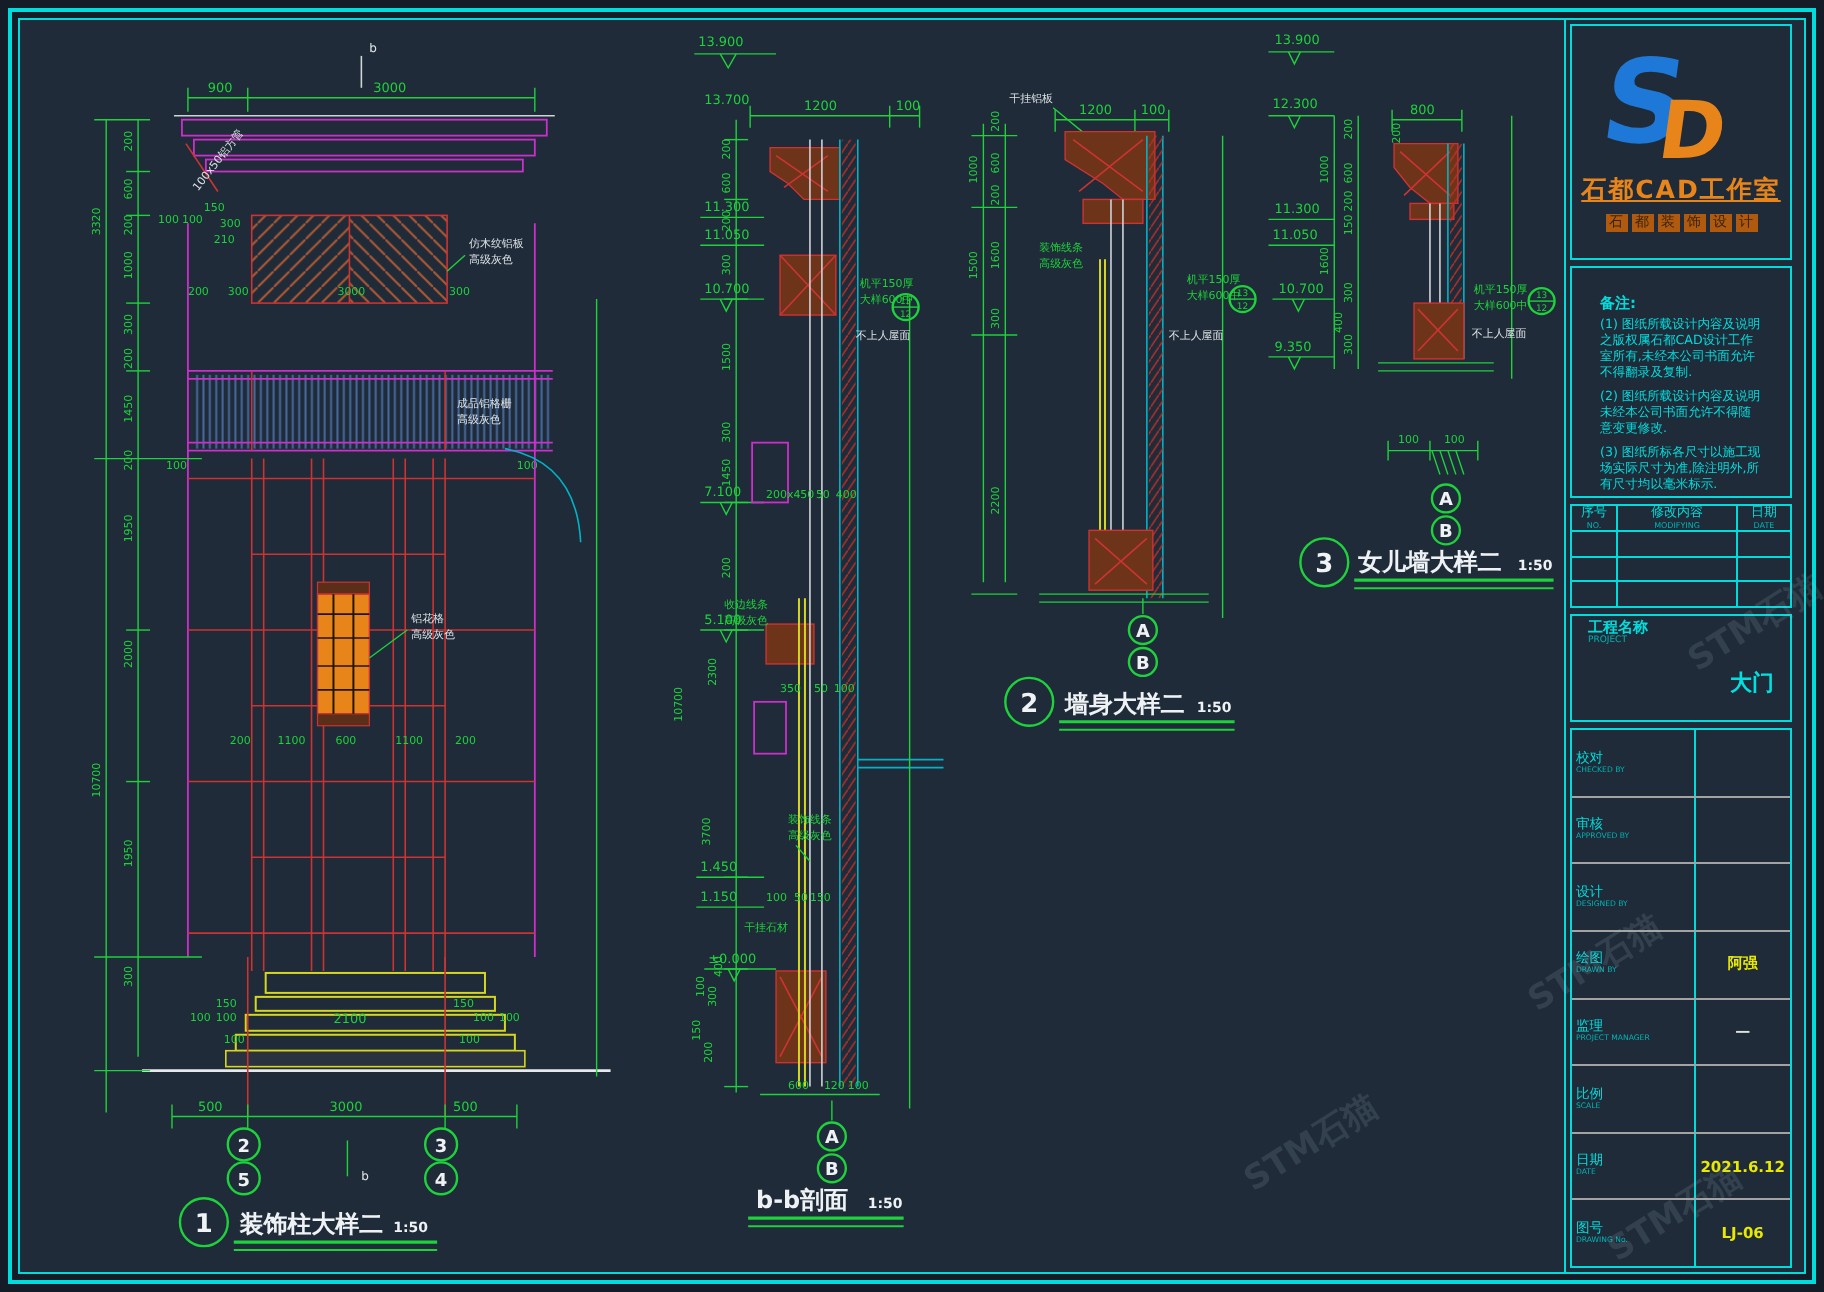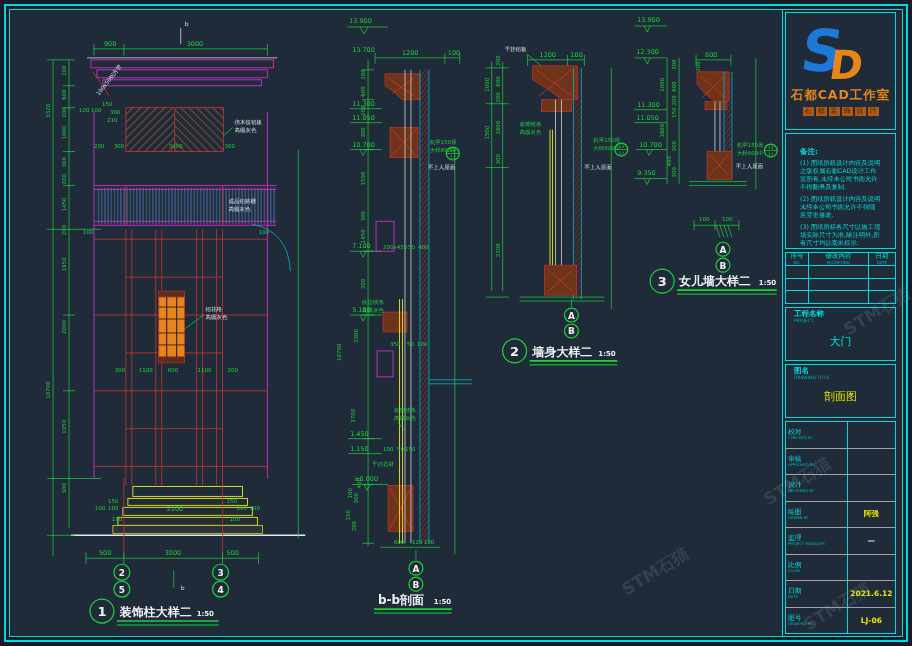--- a/index.html
+++ b/index.html
@@ -25,41 +25,41 @@
   .ly{stroke:#d6d620;stroke-width:1;fill:none;}
   .lc{stroke:#00b4c8;stroke-width:.8;fill:none;}
   .lw{stroke:#cfd4d8;stroke-width:.8;fill:none;}
   .mrn{fill:#6e3419;stroke:#cd3333;stroke-width:.7;}
   .circ{stroke:#1ed23c;stroke-width:1.2;fill:none;}
   
   .panel{width:116px;height:100%;border-left:1px solid #00dcdc;display:flex;flex-direction:column;
          padding:2px;box-sizing:border-box;gap:3px;color:#00dcdc;}
   .sec{border:1px solid #00dcdc;box-sizing:border-box;position:relative;}
   .logoBox{height:118px;display:flex;flex-direction:column;align-items:center;}
-  .studio{color:#e8851a;font-weight:bold;font-size:12.5px;letter-spacing:1px;white-space:nowrap;}
+  .studio{color:#e8851a;font-weight:bold;font-size:12.5px;letter-spacing:1px;white-space:nowrap;text-decoration:underline;}
   .subRow{display:flex;gap:2px;margin-top:3px;}
   .subRow span{background:#b05a10;color:#3a2408;font-size:7px;line-height:9px;width:11px;
                text-align:center;display:block;}
   .addr{height:44px;font-size:7.5px;line-height:10px;padding:4px 3px;}
   .notes{height:116px;font-size:6.3px;line-height:8px;padding:14px;}
   .notes .nt{font-weight:bold;font-size:7.5px;margin-bottom:3px;}
   .notes p{margin:0 0 4px 0;}
   .rev{height:52px;display:flex;flex-direction:column;}
   .revRow{display:flex;flex:1;border-bottom:1px solid #00dcdc;}
   .revRow:last-child{border-bottom:none;}
   .revCell{border-right:1px solid #00dcdc;flex:1;display:flex;flex-direction:column;
            align-items:center;justify-content:center;}
   .revCell:last-child{border-right:none;}
   .revCell .cn{font-size:6.5px;line-height:7px;}
   .revCell .en{font-size:4px;line-height:5px;color:#00b4b4;}
   .rc1{max-width:22px;} .rc3{max-width:26px;}
   .blk{padding:2px 8px;}
   .blk .lab{font-size:7.5px;font-weight:bold;line-height:8px;}
   .blk .en{font-size:4.5px;line-height:6px;color:#00b4b4;}
-  .blk .val{text-align:center;font-weight:normal;}
+  .blk .val{text-align:right;font-weight:bold;}
   .proj{height:54px;} .proj .val{font-size:11px;margin-top:10px;color:#00e0e0;}
   .dwg{height:54px;} .dwg .val{font-size:11px;margin-top:8px;color:#e8e800;}
   .client{height:66px;}
   .signT{flex:1;display:flex;flex-direction:column;}
   .sRow{flex:1;display:flex;border-bottom:1px solid #a3a3a3;}
   .sRow:last-child{border-bottom:none;}
   .sLab{width:52%;border-right:1px solid #00dcdc;padding:1px 2px;display:flex;
         flex-direction:column;justify-content:center;}
   .sLab .cn{font-size:6.8px;line-height:7px;}
   .sLab .en{font-size:3.8px;line-height:4.5px;color:#00b4b4;}
@@ -609,25 +609,20 @@
          <div class="revCell rc1"></div>
          <div class="revCell"></div>
          <div class="revCell rc3"></div>
        </div>
      </div>
      <div class="sec blk proj">
        <div class="lab">工程名称</div>
        <div class="en">PROJECT</div>
        <div class="val">大门</div>
      </div>
-     <div class="sec blk dwg">
-       <div class="lab">图名</div>
-       <div class="en">DRAWING TITLE</div>
-       <div class="val">剖面图</div>
-     </div>
      <div class="sec signT">
        <div class="sRow">
          <div class="sLab">
                 <div class="cn">校对</div>
                 <div class="en">CHECKED BY</div>
               </div>
          <div class="sVal"></div>
        </div>
        <div class="sRow">
          <div class="sLab">

